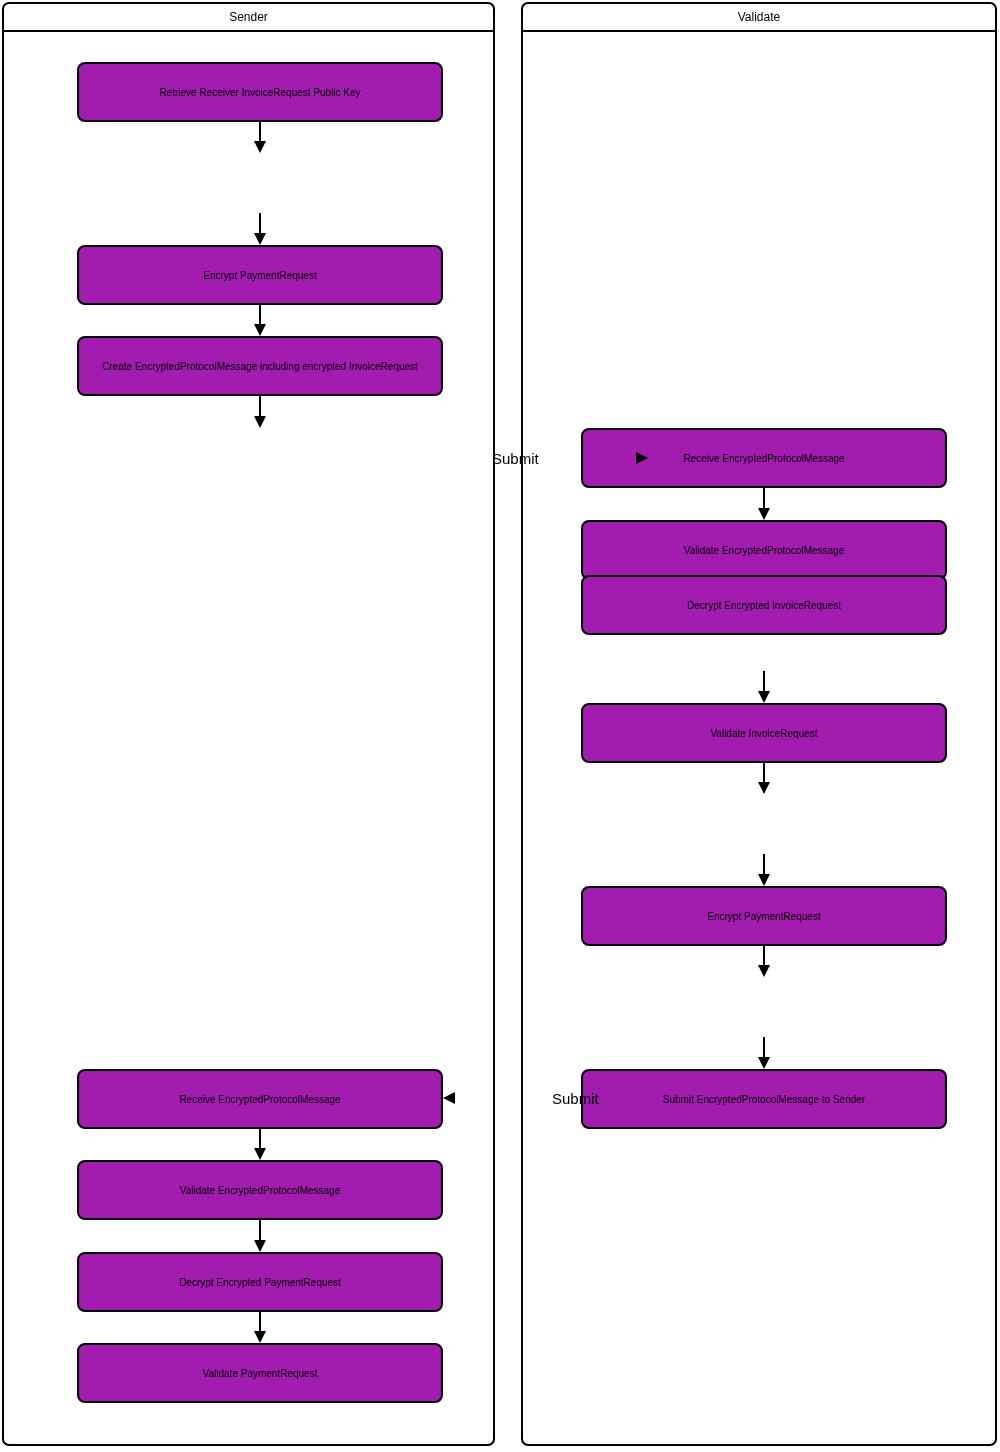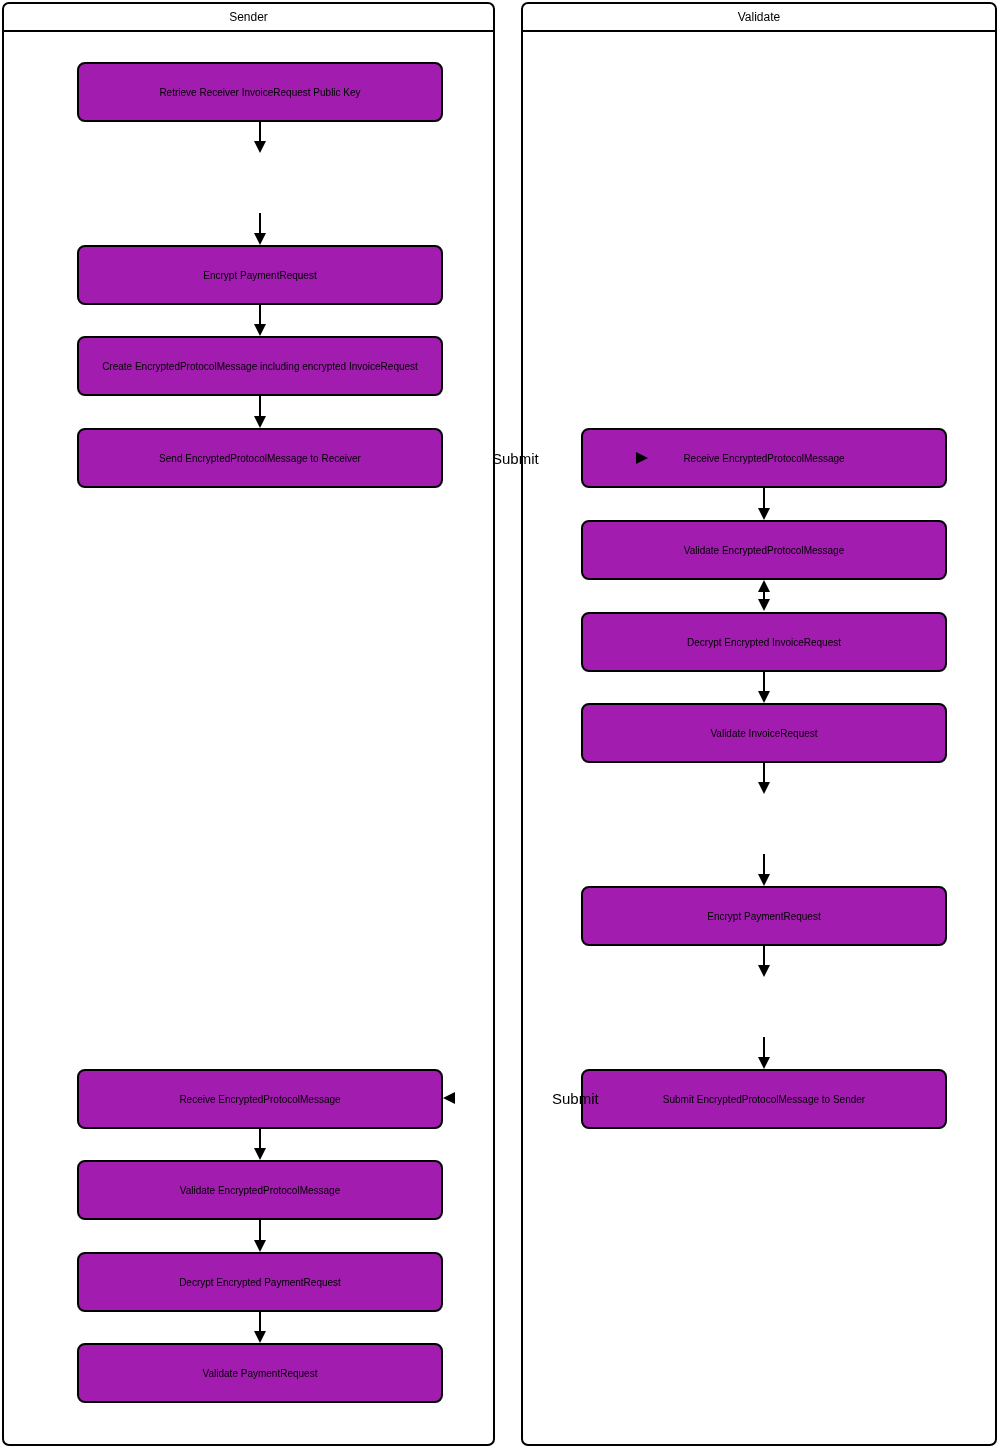--- a/index.html
+++ b/index.html
@@ -107,21 +107,20 @@
   <div class="lane lane-sender">
     <div class="lane-header">Sender</div>
   </div>
   <div class="lane lane-receiver">
     <div class="lane-header">Validate</div>
   </div>
 
   <div class="node sender-col" style="top:62px">Retrieve Receiver InvoiceRequest Public Key</div>
   <div class="node sender-col" style="top:245px">Encrypt PaymentRequest</div>
   <div class="node sender-col" style="top:336px">Create EncryptedProtocolMessage including encrypted InvoiceRequest</div>
-  <div class="node sender-col" style="top:428px">Send EncryptedProtocolMessage to Receiver</div>
 
   <div class="varrow sx" style="top:122px;height:31px">
       <div class="shaft"></div>
       <div class="head-down"></div>
     </div>
   <div class="varrow sx" style="top:213px;height:32px">
       <div class="shaft"></div>
       <div class="head-down"></div>
     </div>
   <div class="varrow sx" style="top:305px;height:31px">
@@ -135,21 +134,21 @@
 
   <div class="harrow" style="left:443px;top:446px;width:138px">
     <div class="hseg"></div>
     <span class="label">Submit</span>
     <div class="hseg"></div>
     <div class="head-right"></div>
   </div>
 
   <div class="node receiver-col" style="top:428px">Receive EncryptedProtocolMessage</div>
   <div class="node receiver-col" style="top:520px">Validate EncryptedProtocolMessage</div>
-  <div class="node receiver-col" style="top:612px">Decrypt Encrypted InvoiceRequest</div>
+  <div class="node receiver-col" style="top:575px">Decrypt Encrypted InvoiceRequest</div>
   <div class="node receiver-col" style="top:703px">Validate InvoiceRequest</div>
   <div class="node receiver-col" style="top:886px">Encrypt PaymentRequest</div>
   <div class="node receiver-col" style="top:1069px">Submit EncryptedProtocolMessage to Sender</div>
 
   <div class="varrow rx" style="top:488px;height:32px">
       <div class="shaft"></div>
       <div class="head-down"></div>
     </div>
   <div class="varrow rx" style="top:580px;height:31px">
       <div class="head-up"></div>

